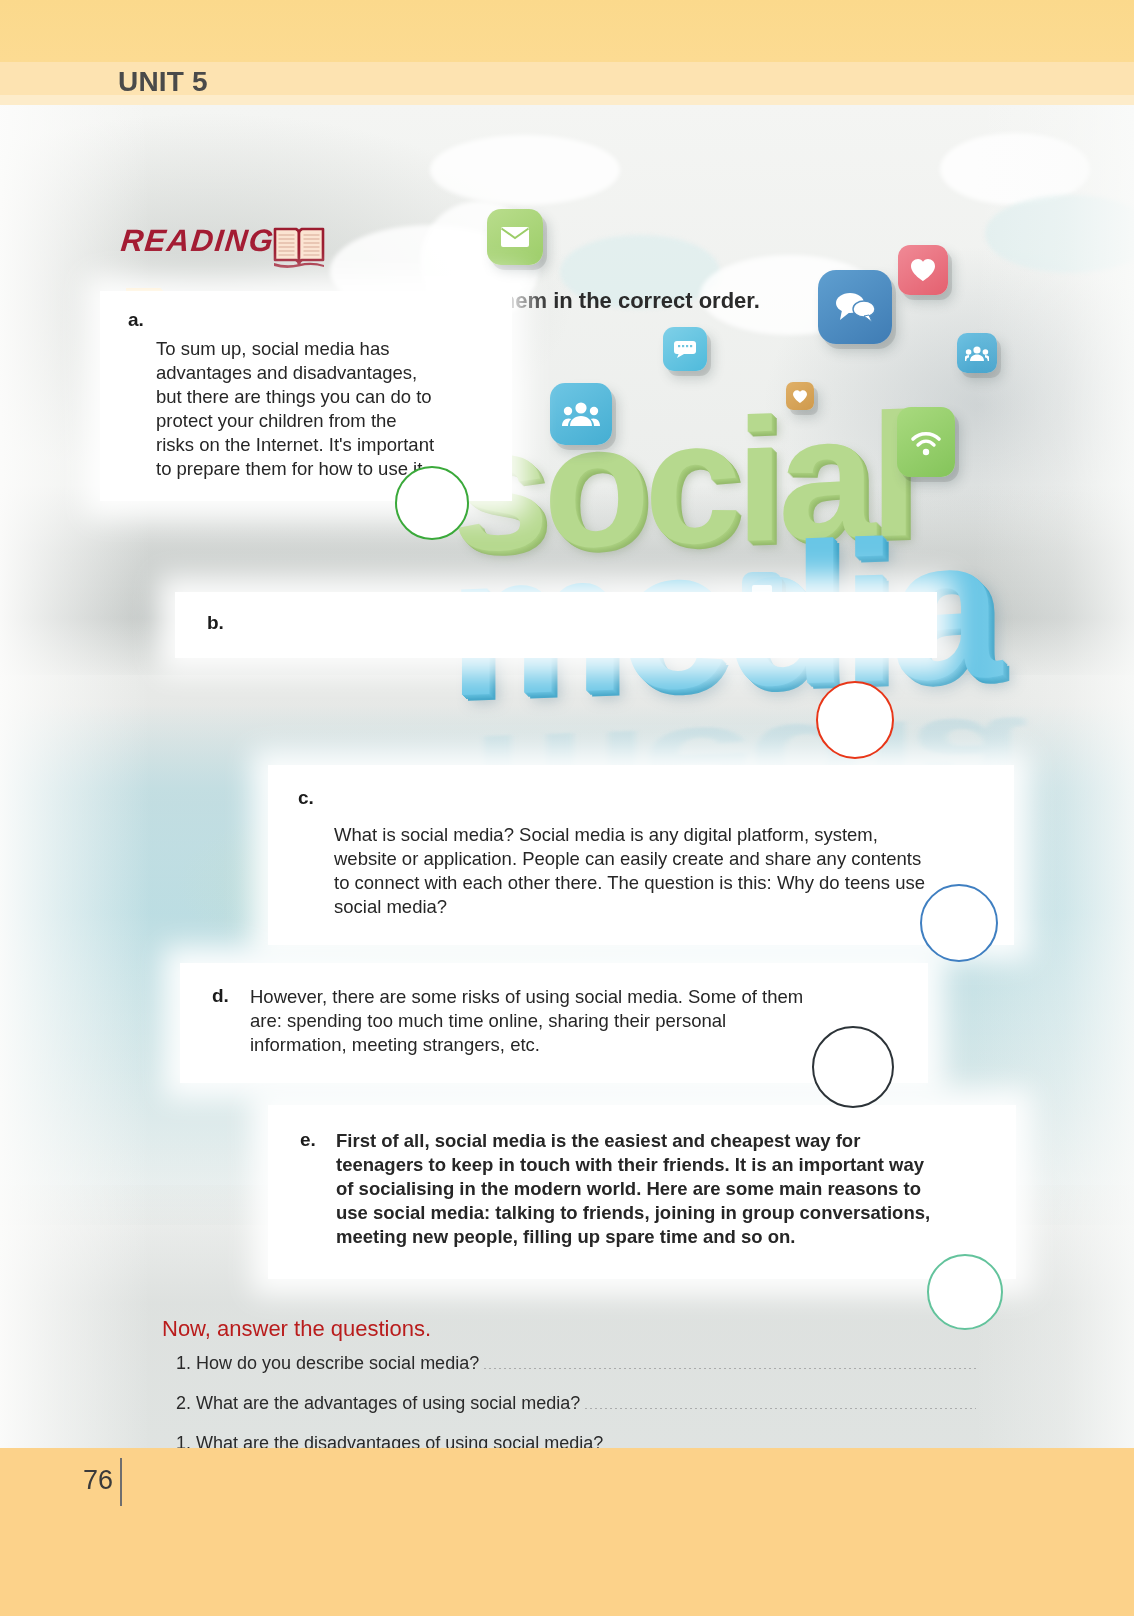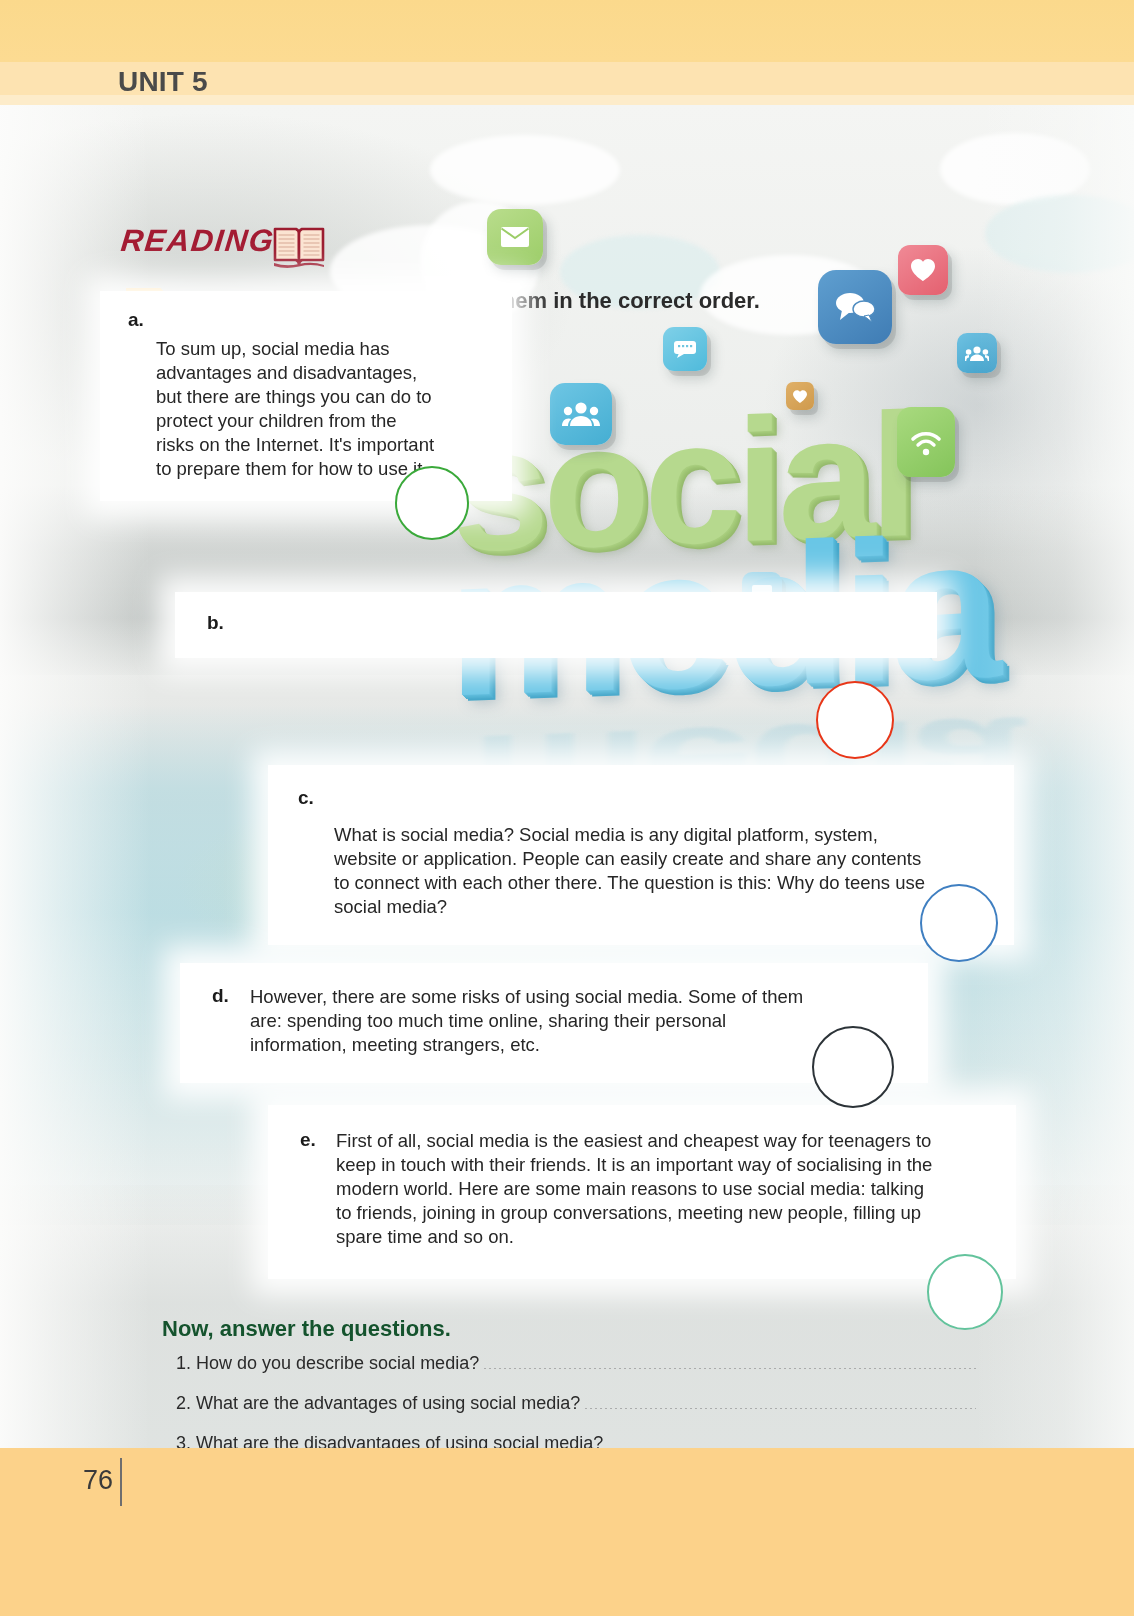--- a/index.html
+++ b/index.html
@@ -92,21 +92,21 @@
   .pcard{position:absolute;background:#ffffff;
      box-shadow:0 0 26px 16px rgba(255,255,255,.92);
      display:flex;}
   .pletter{font-size:19px;font-weight:bold;color:#1b1b1b;flex:0 0 auto;}
   .ptext{font-size:18.5px;color:#262626;line-height:1.30;}
 
   
   .acircle{position:absolute;border-radius:50%;background:#ffffff;}
 
   
-  .q-head{position:absolute;left:162px;top:1316px;font-size:22px;font-weight:bold;color:#14532d;}
+  .q-head{position:absolute;left:162px;top:1316px;font-size:22px;font-weight:normal;color:#b91c1c;}
   .qrow{position:absolute;left:176px;display:flex;align-items:flex-end;width:800px;}
   .qtext{font-size:18px;color:#2a2a2a;white-space:nowrap;}
   .qdots{flex:1;margin-left:5px;margin-bottom:5px;height:1px;
      background-image:linear-gradient(90deg,#9a9a9a 0 2px,transparent 2px 5px);
      background-size:5px 1px;background-repeat:repeat-x;opacity:.75;}
 
   
   .footer{position:absolute;left:0;top:1448px;width:1134px;height:168px;
      background:#fcd28a;}
   .page-num{position:absolute;left:83px;top:1465px;font-size:27px;color:#3a3a3a;}
@@ -250,41 +250,41 @@
     <div class="ptext" style="width:600px;margin-top:36px;">What is social media? Social media is any digital platform, system, website or application. People can easily create and share any contents to connect with each other there. The question is this: Why do teens use social media?</div>
   </div>
 
   <div class="pcard" style="left:180px;top:858px;width:690px;padding:22px 26px 26px 32px;">
     <div class="pletter" style="width:38px;">d.</div>
     <div class="ptext" style="width:570px;">However, there are some risks of using social media. Some of them are: spending too much time online, sharing their personal information, meeting strangers, etc.</div>
   </div>
 
   <div class="pcard" style="left:268px;top:1000px;width:690px;padding:24px 26px 30px 32px;">
     <div class="pletter" style="width:36px;">e.</div>
-    <div class="ptext" style="width:600px;">First of all, social media is the easiest and cheapest way for teenagers to keep in touch with their friends. It is an important way of socialising in the modern world. Here are some main reasons to use social media: talking to friends, joining in group conversations, meeting new people, filling up spare time and so on.</div>
+    <div class="ptext" style="width:600px;font-weight:bold;">First of all, social media is the easiest and cheapest way for teenagers to keep in touch with their friends. It is an important way of socialising in the modern world. Here are some main reasons to use social media: talking to friends, joining in group conversations, meeting new people, filling up spare time and so on.</div>
   </div>
 
   <div class="acircle" style="left:395px;top:361px;width:70px;height:70px;border:2px solid #3aa93a;"></div>
   <div class="acircle" style="left:816px;top:576px;width:74px;height:74px;border:2px solid #e83618;"></div>
   <div class="acircle" style="left:920px;top:779px;width:74px;height:74px;border:2px solid #3f7fc1;"></div>
   <div class="acircle" style="left:812px;top:921px;width:78px;height:78px;border:2px solid #2c3338;"></div>
   <div class="acircle" style="left:927px;top:1149px;width:72px;height:72px;border:2px solid #63c39c;"></div>
 
   <div class="q-head" style="top:1211px;">Now, answer the questions.</div>
 
   <div class="qrow" style="top:1248px;">
     <div class="qtext">1. How do you describe social media?</div>
     <div class="qdots"></div>
   </div>
   <div class="qrow" style="top:1288px;">
     <div class="qtext">2. What are the advantages of using social media?</div>
     <div class="qdots"></div>
   </div>
   <div class="qrow" style="top:1328px;">
-    <div class="qtext">3. What are the disadvantages of using social media?</div>
+    <div class="qtext">1. What are the disadvantages of using social media?</div>
 
   </div>
 
 </div>
 
 <div class="footer"></div>
 <div class="page-num">76</div>
 <div class="page-rule"></div>
 
 </body></html>

